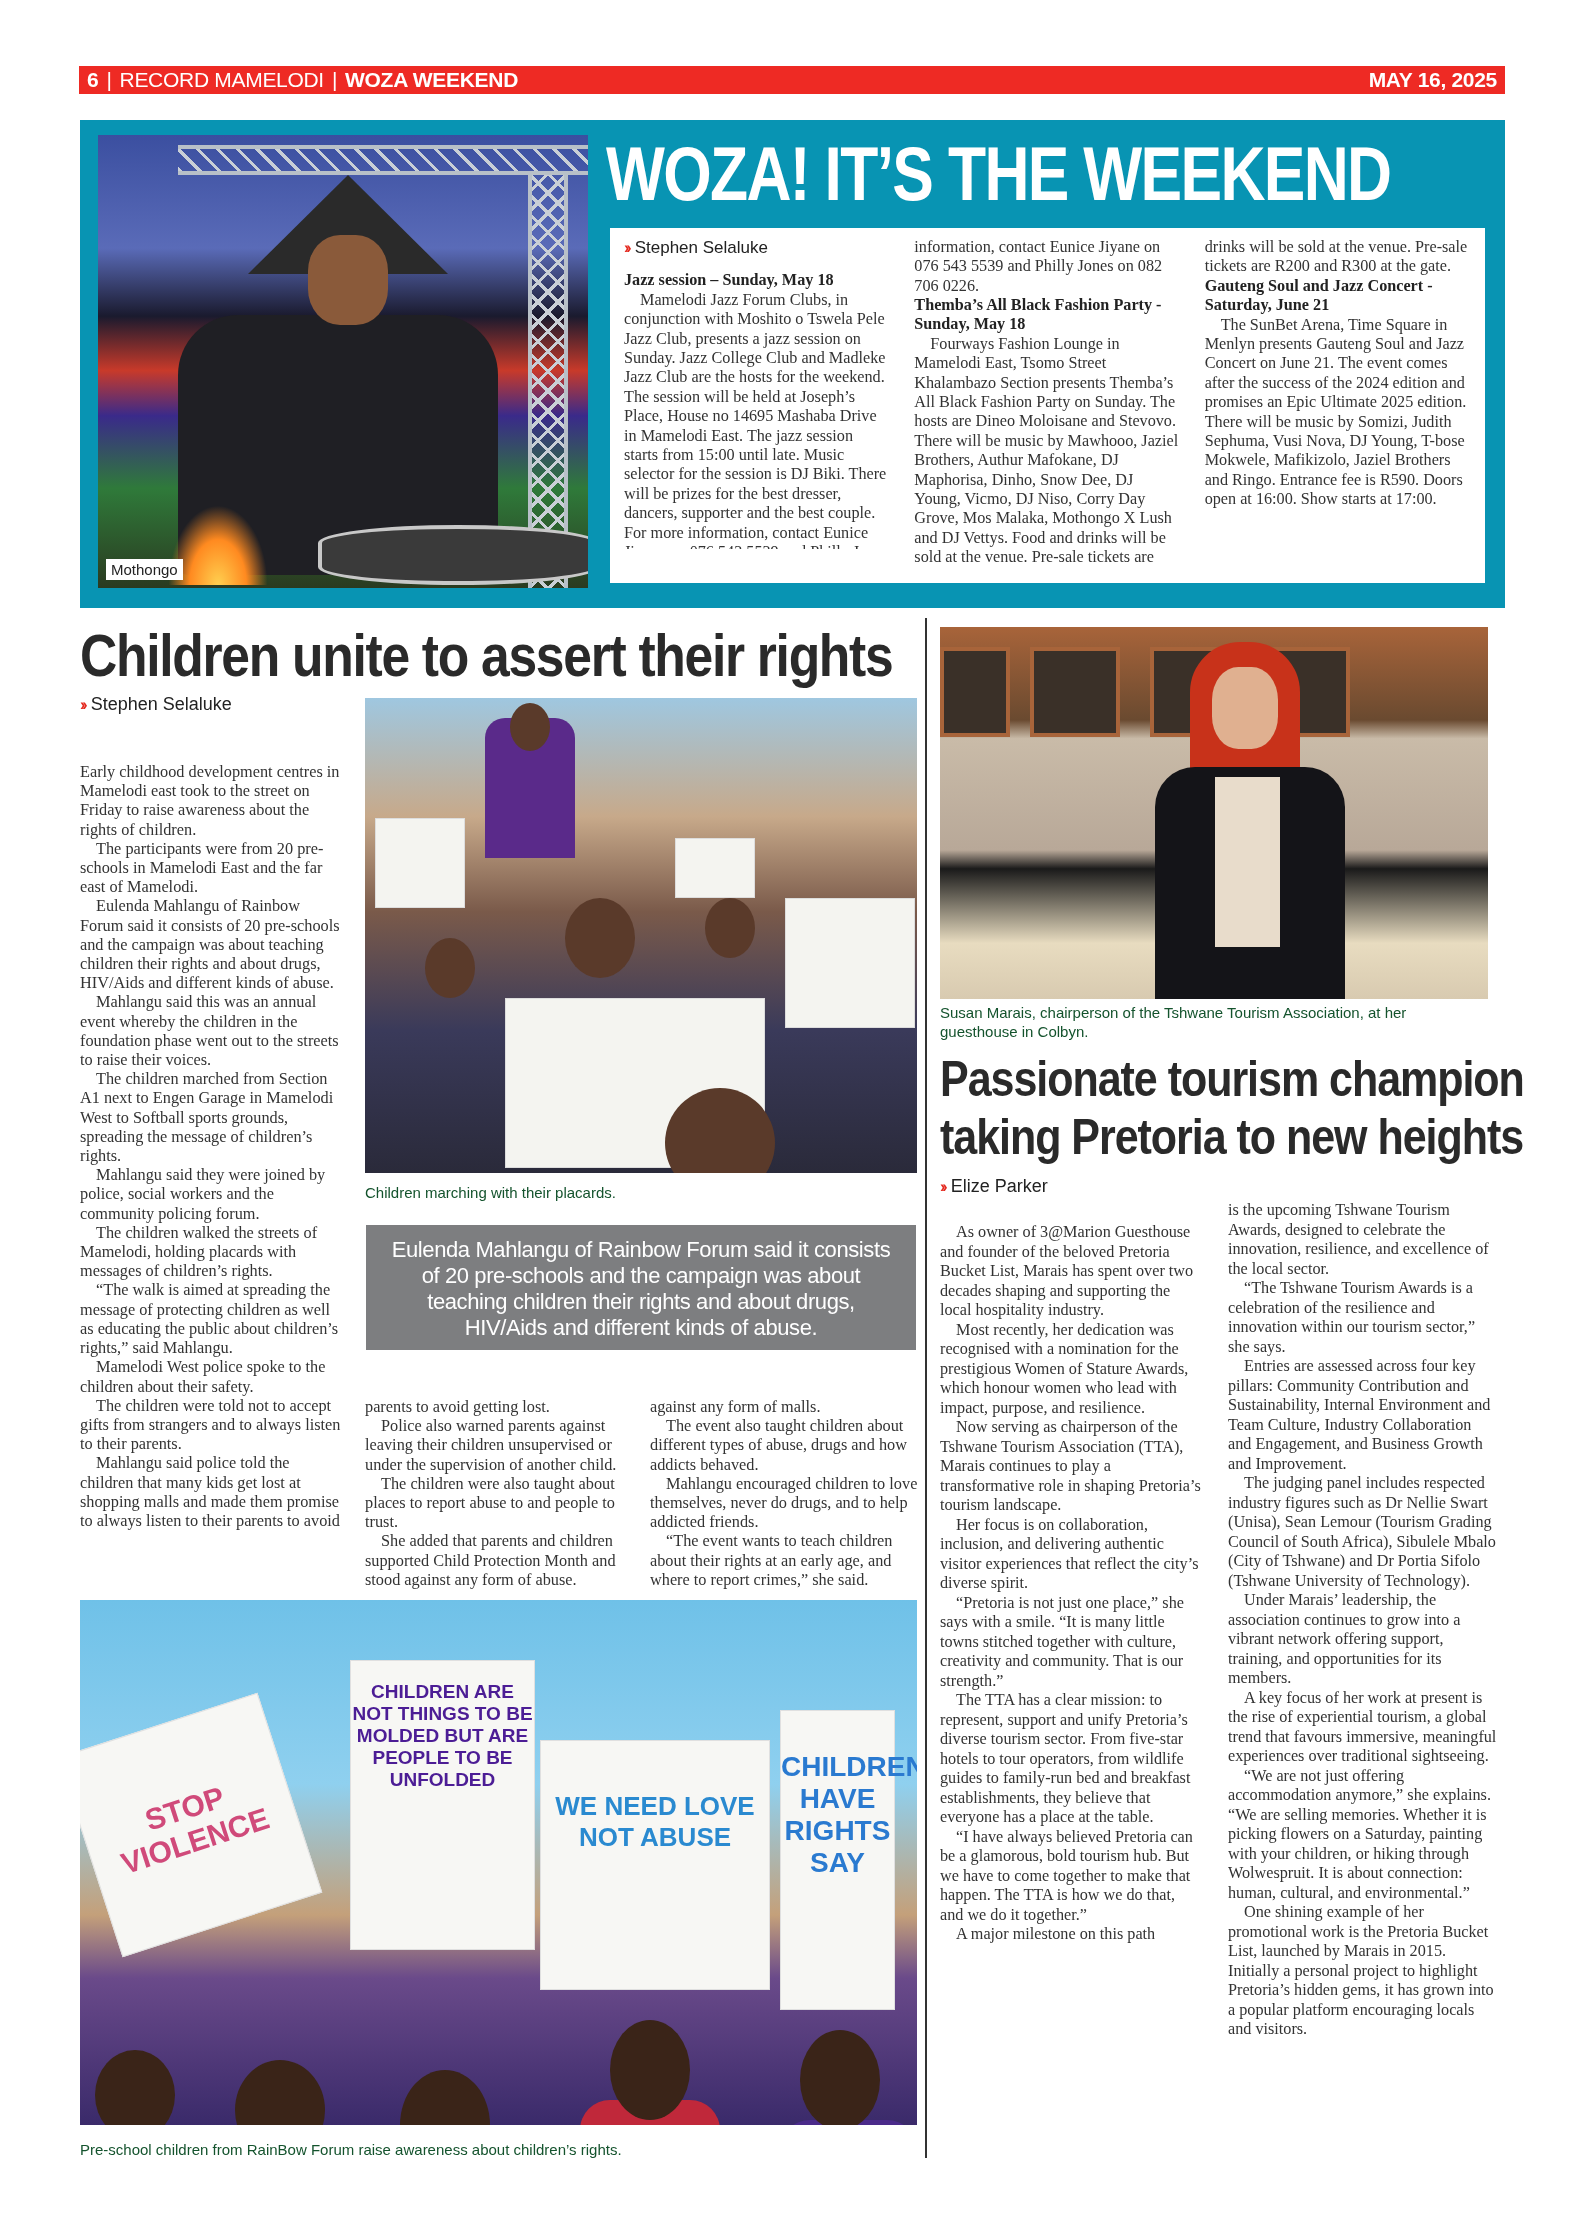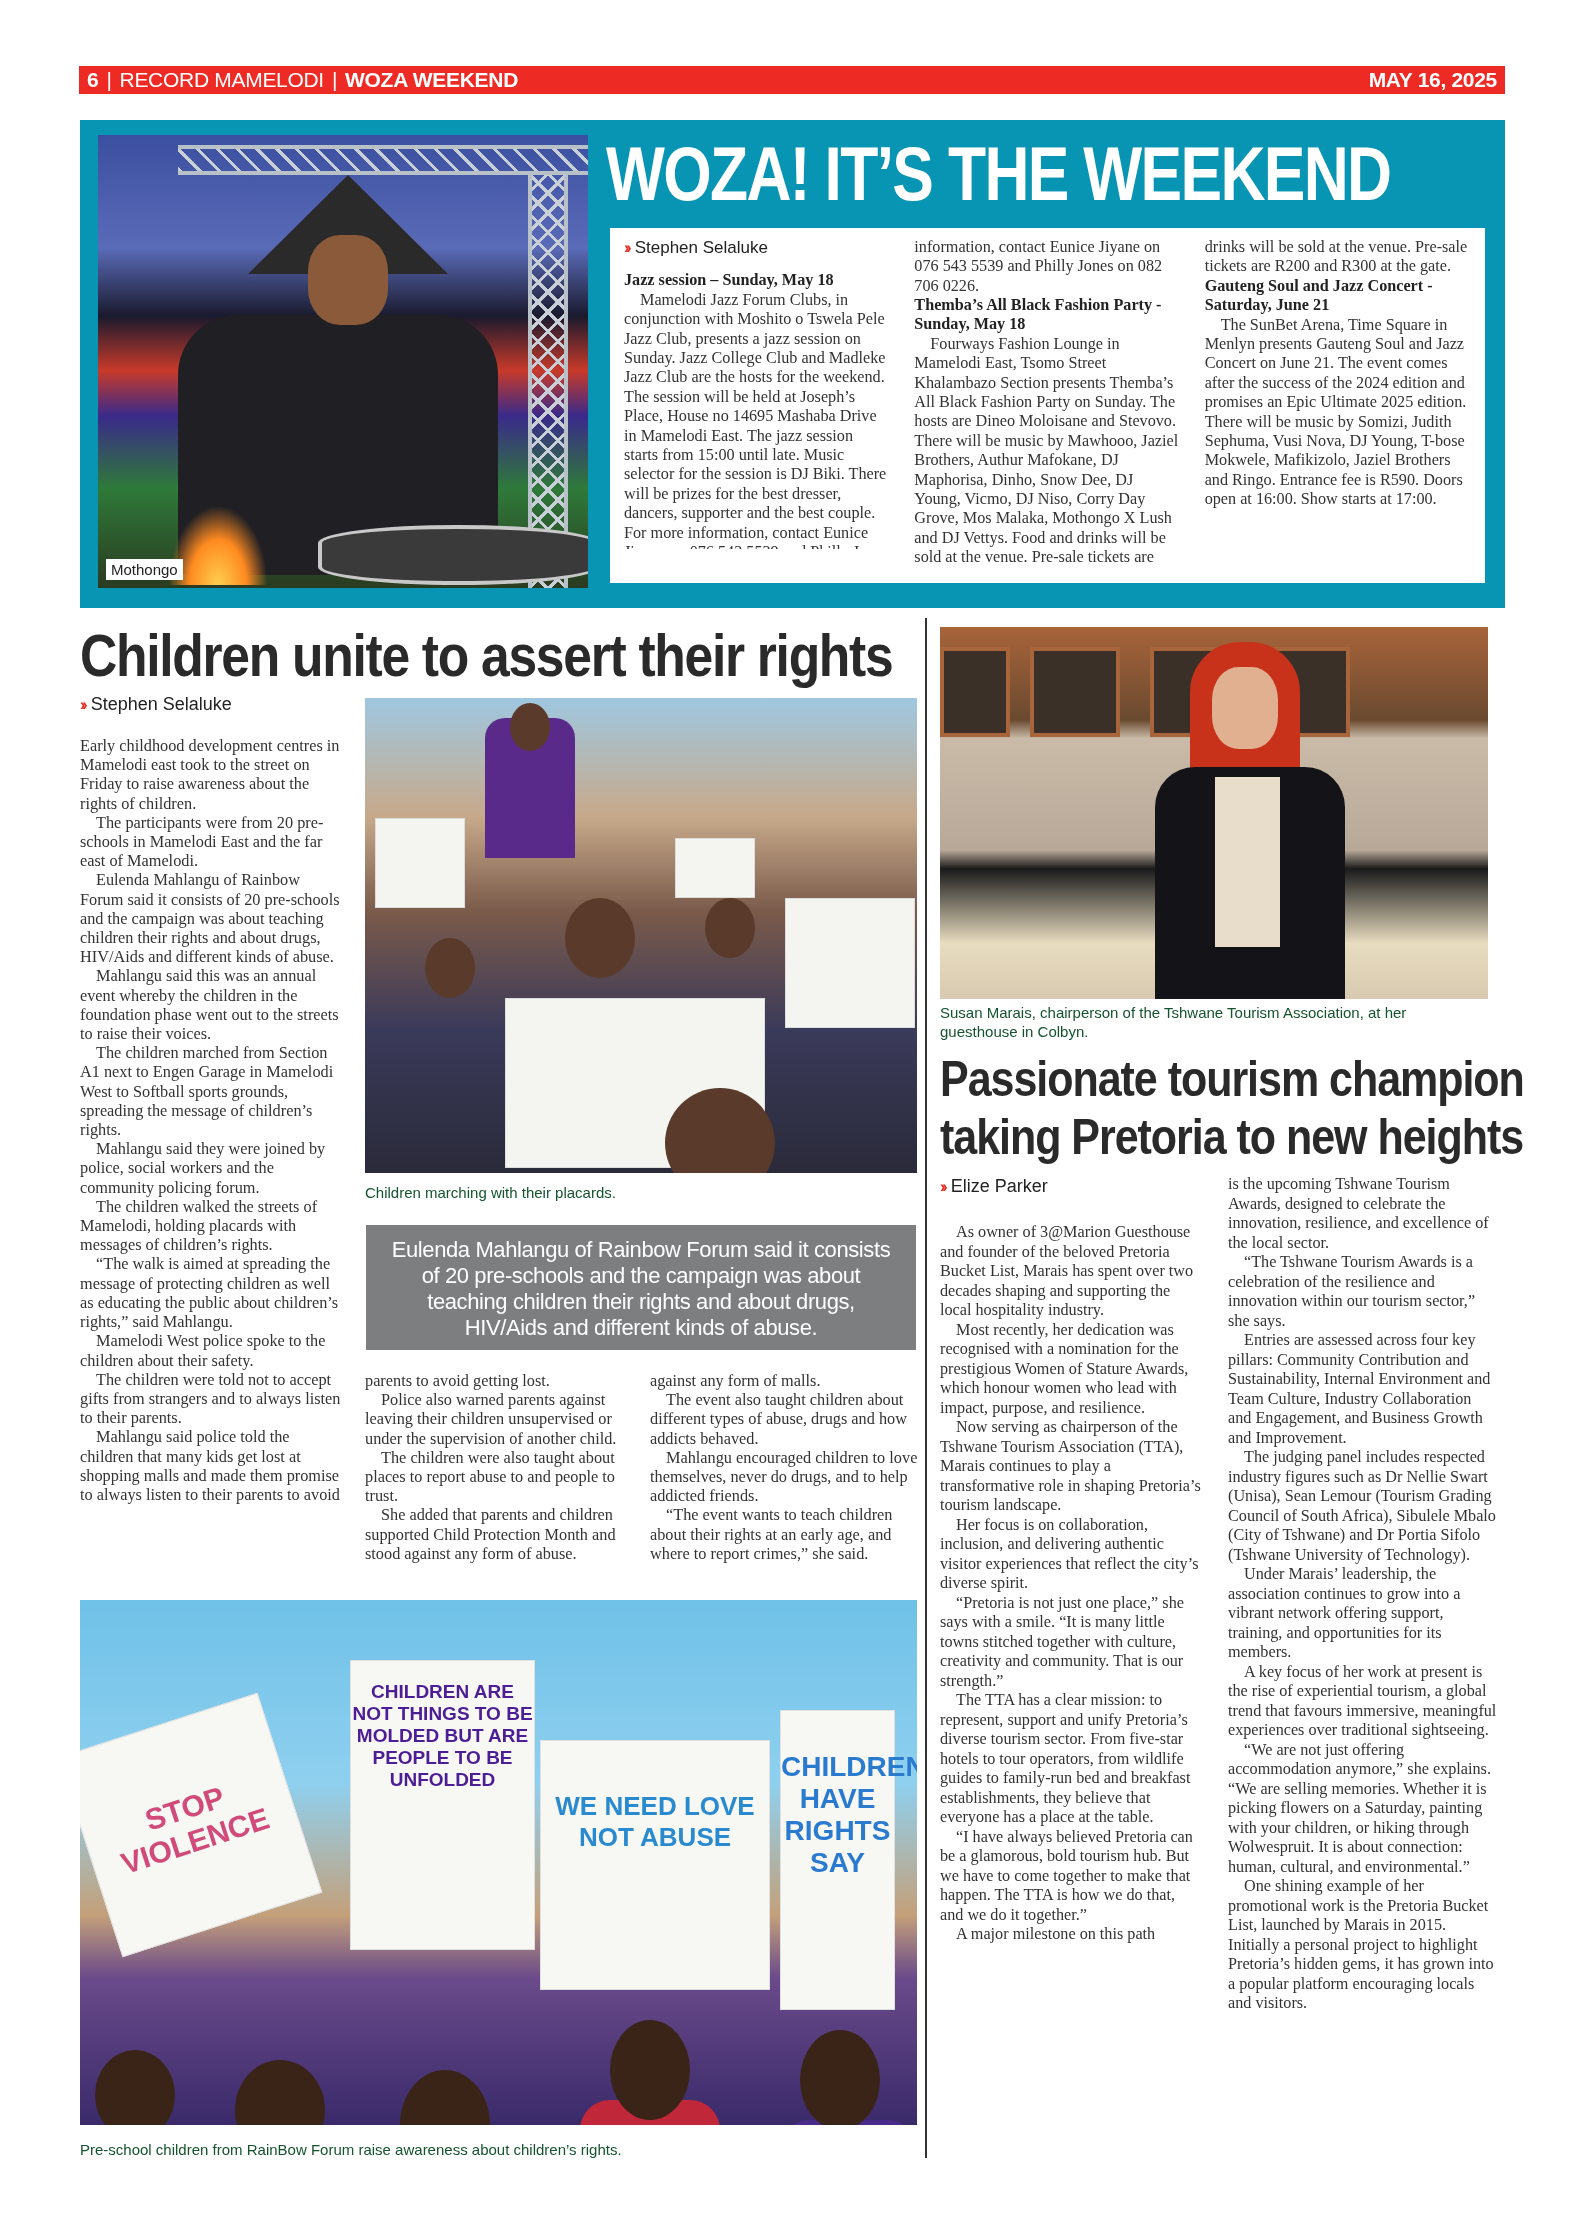--- a/index.html
+++ b/index.html
@@ -40,21 +40,21 @@
   .woza-text b { color: #222; }
 
   .byline { font-family: "Liberation Sans", sans-serif; font-size: 18px; color: #222; display: flex; align-items: center; gap: 6px; }
   .chev { color: #e42a20; font-weight: bold; font-size: 16px; letter-spacing: -3px; }
 
   
   .h-children { left: 80px; top: 618px; width: 840px; font-family: "Liberation Sans", sans-serif; font-size: 60px; line-height: 76px; color: #2a2a2a; letter-spacing: -1.5px; transform: scaleX(0.86); transform-origin: left; white-space: nowrap; }
   .children-byline { left: 80px; top: 694px; }
   .col { font-size: 16.3px; line-height: 19.2px; color: #333; }
   .col p { text-indent: 16px; }
-  .col p.first { text-indent: 0; }
+  .col p.first { text-indent: 0; margin-top: 26px; }
   .c1 { left: 80px; top: 736px; width: 262px; }
   .march-photo { left: 365px; top: 698px; width: 552px; height: 475px; overflow: hidden;
     background: linear-gradient(180deg, #9fc7e0 0%, #c7a98a 25%, #7a5a4a 45%, #3a3a5a 70%, #2a2a3a 100%); }
   .march-photo .sign { position: absolute; background: #f4f4f0; border: 1px solid #ddd; }
   .march-photo .kid { position: absolute; background: #5a3a2a; border-radius: 50%; }
   .march-photo .purple { position: absolute; background: #5a2a8a; border-radius: 20px 20px 0 0; }
   .cap-small { font-family: "Liberation Sans", sans-serif; font-size: 15px; color: #14532d; line-height: 19px; }
   .march-cap { left: 365px; top: 1183px; width: 552px; }
   .pullquote { left: 366px; top: 1225px; width: 550px; height: 125px; background: #7d7e80; color: #fff;
     font-family: "Liberation Sans", sans-serif; font-size: 22px; line-height: 26px; text-align: center; padding: 12px 20px 0; letter-spacing: -0.4px; }

